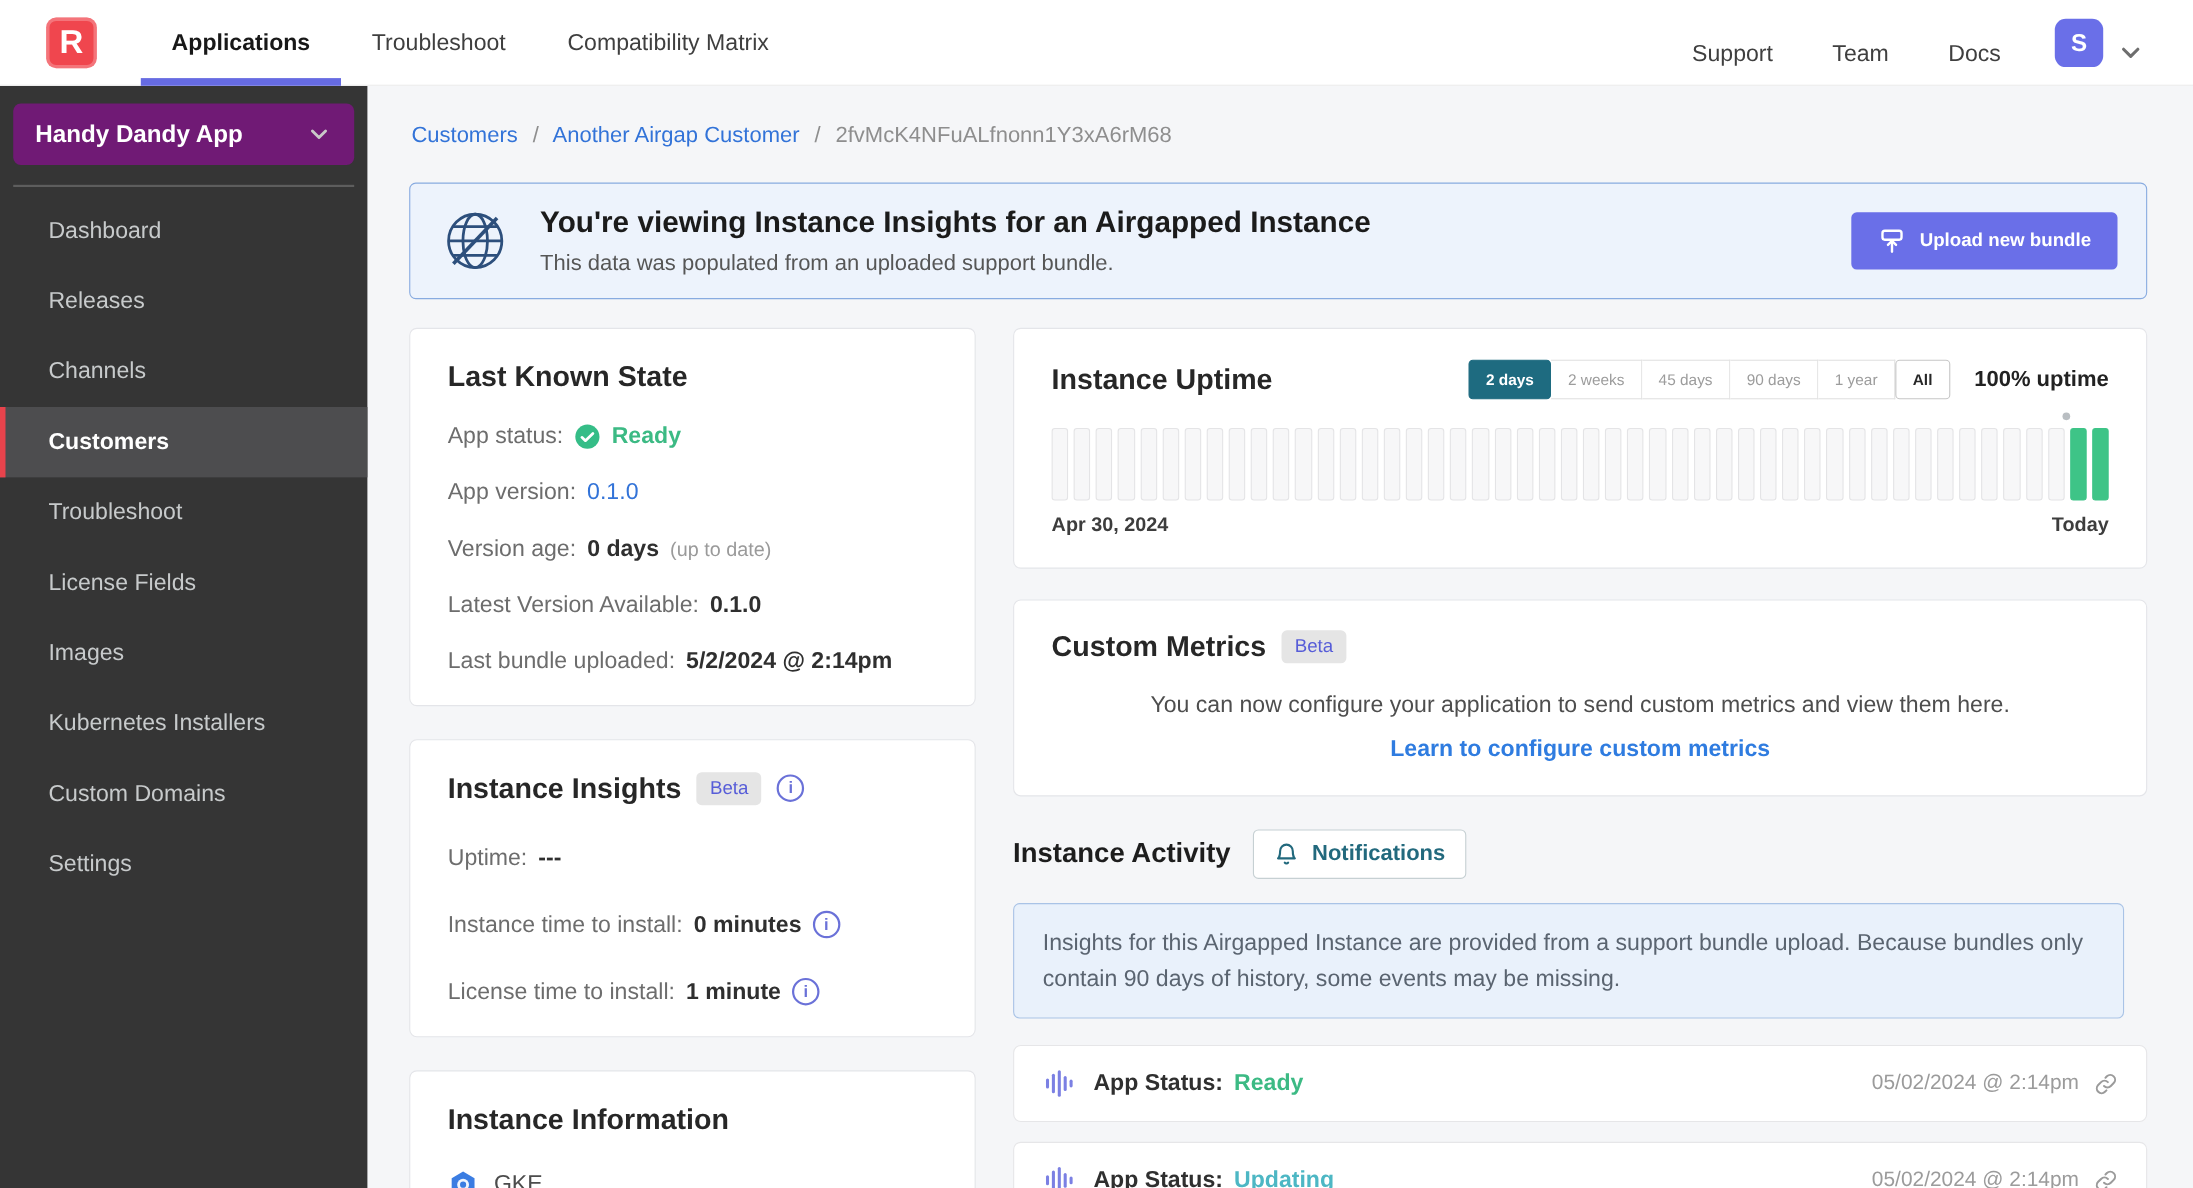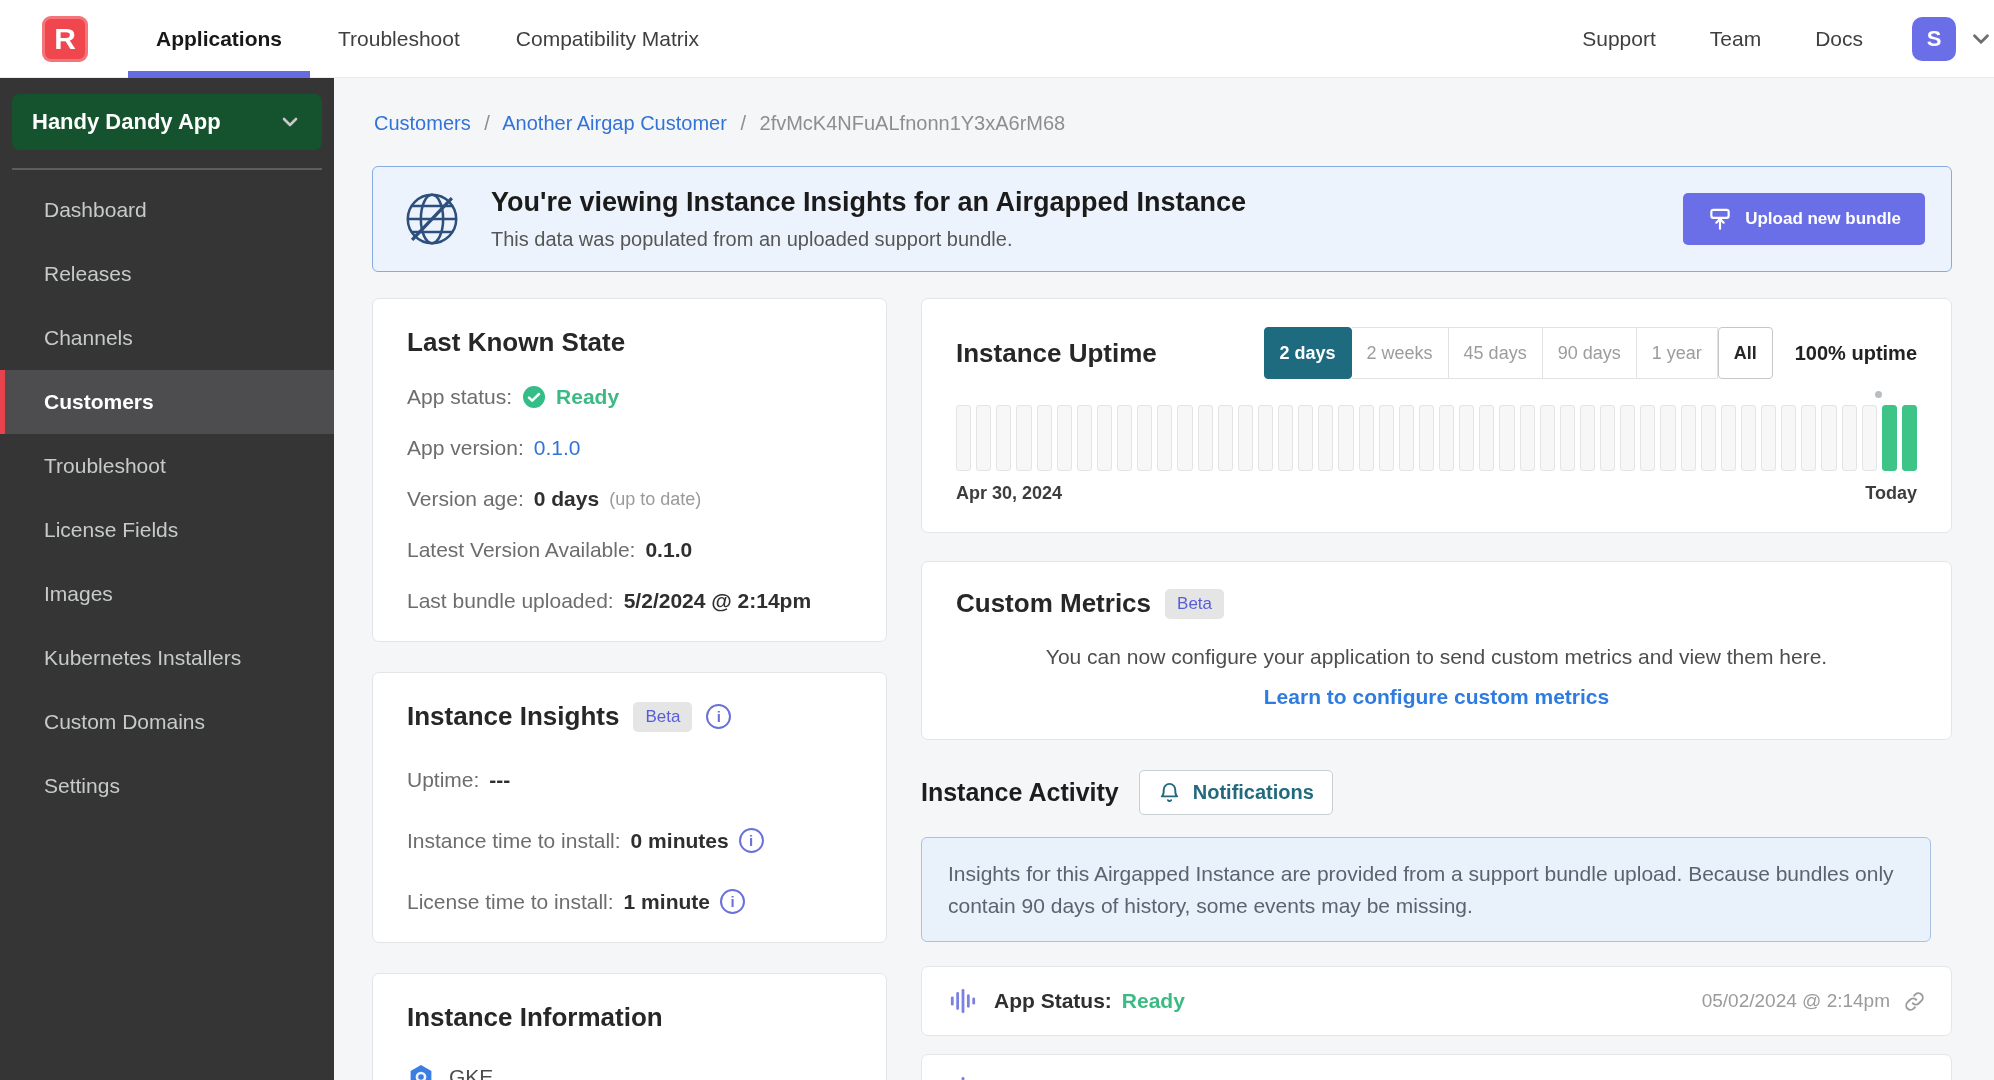--- a/index.html
+++ b/index.html
@@ -6,29 +6,29 @@
   html,body { width:1994px; height:1080px; overflow:hidden; }
   body { font-family:"Liberation Sans", sans-serif; background:#f5f6f8; color:#2b2b2b; }
 
   
   .topnav { height:78px; background:#fff; display:flex; align-items:center; border-bottom:1px solid #ececec; position:relative; z-index:3; }
   .logo { width:46px; height:46px; margin-left:42px; background:#f0464e; border-radius:9px; color:#fff; font-weight:bold; font-size:30px; display:flex; align-items:center; justify-content:center; box-shadow:inset 0 0 0 3px rgba(255,255,255,.25); }
   .nav-items { display:flex; margin-left:40px; height:100%; }
   .nav-item { padding:0 28px; font-size:21px; color:#3f3f3f; display:flex; align-items:center; position:relative; cursor:pointer; }
   .nav-item.active { font-weight:bold; color:#181818; }
   .nav-item.active::after { content:""; position:absolute; left:0; right:0; bottom:-1px; height:7px; background:#666be2; }
-  .nav-right { margin-left:auto; display:flex; align-items:center; }
+  .nav-right { margin-left:auto; display:flex; align-items:flex-end; padding-right:44px; }
   .nav-right .nav-item { padding:0 27px; }
   .avatar { width:44px; height:44px; border-radius:10px; background:#6a6fe8; color:#fff; font-size:22px; font-weight:bold; display:flex; align-items:center; justify-content:center; margin-left:22px; cursor:pointer; }
   .chev { margin-left:12px; cursor:pointer; display:flex; }
 
   
   .shell { display:flex; height:1002px; }
   .sidebar { width:334px; background:#353535; flex-shrink:0; }
-  .app-selector { margin:16px 12px 0; background:#14532d; border-radius:7px; height:56px; display:flex; align-items:center; justify-content:space-between; padding:17px 20px; color:#fff; font-size:22px; font-weight:600; cursor:pointer; }
+  .app-selector { margin:16px 12px 0; background:#701a75; border-radius:7px; height:56px; display:flex; align-items:center; justify-content:space-between; padding:17px 20px; color:#fff; font-size:22px; font-weight:600; cursor:pointer; }
   .sidebar-divider { height:2px; background:#5d5d5d; margin:18px 12px 8px; }
   .side-item { height:64px; display:flex; align-items:center; padding-left:44px; color:#c7cacb; font-size:21px; cursor:pointer; position:relative; }
   .side-item.active { background:#4d4d4f; color:#fff; font-weight:600; }
   .side-item.active::before { content:""; position:absolute; left:0; top:0; bottom:0; width:5px; background:#e8434c; }
 
   
   .main { flex:1; padding:30px 42px 0 38px; overflow:hidden; }
   .breadcrumb { font-size:20px; color:#8e8e8e; margin:4px 0 31px 2px; }
   .breadcrumb .bc-link { color:#3273d8; cursor:pointer; }
   .bc-sep { margin:0 8px; }
@@ -54,21 +54,21 @@
   .beta { background:#e5e5e5; color:#575dd8; font-size:17px; font-weight:400; padding:5px 12px; border-radius:5px; }
   .info-i { width:25px; height:25px; border:2px solid #6a71d8; border-radius:50%; color:#6a71d8; font-size:15px; font-weight:bold; display:inline-flex; align-items:center; justify-content:center; cursor:pointer; flex-shrink:0; }
   .head-row { display:flex; align-items:center; gap:14px; }
   .ii-row { margin-top:36px; }
 
   .inst-row { display:flex; align-items:center; gap:14px; font-size:21px; color:#4c4c4c; margin-top:30px; }
 
   
   .uptime-head { display:flex; align-items:center; }
   .seg { display:flex; margin-left:auto; }
-  .seg-btn { height:52px; padding:0 15px; display:flex; align-items:center; font-size:18px; color:#9c9c9c; background:#fff; border:1px solid #e2e2e2; border-left:none; cursor:pointer; font-family:inherit; }
+  .seg-btn { height:36px; padding:0 15px; display:flex; align-items:center; font-size:14px; color:#9c9c9c; background:#fff; border:1px solid #e2e2e2; border-left:none; cursor:pointer; font-family:inherit; }
   .seg-btn:first-child { border-left:1px solid #e2e2e2; border-radius:4px 0 0 4px; }
   .seg-btn.active { background:#1e6b80; border-color:#1e6b80; color:#fff; font-weight:bold; border-radius:4px; }
   .seg-btn.emph { color:#272727; font-weight:bold; border:1px solid #c6c6c6; border-radius:4px; }
   .uptime-summary { margin-left:22px; font-size:20px; font-weight:bold; color:#222; }
   .bars { display:flex; gap:5px; margin-top:26px; height:66px; }
   .bar { flex:1; background:#f7f7f8; border:1px solid #e4e4e6; border-radius:3px; position:relative; }
   .bar.up { background:#3ec487; border-color:#3ec487; }
   .bar.dot::before { content:""; position:absolute; top:-15px; left:-8px; width:7px; height:7px; border-radius:50%; background:#b9bec2; }
   .bar-labels { display:flex; justify-content:space-between; margin-top:12px; font-size:18px; color:#3d3d3d; font-weight:600; }
 

